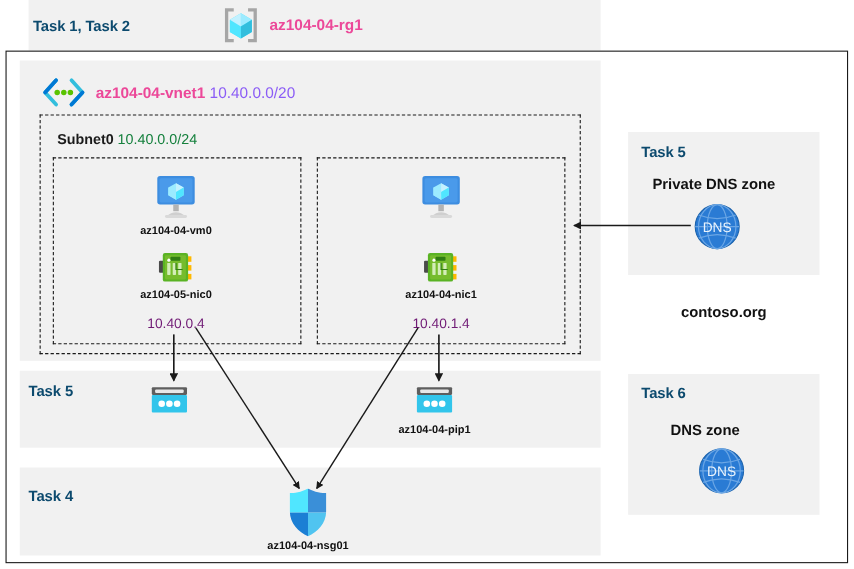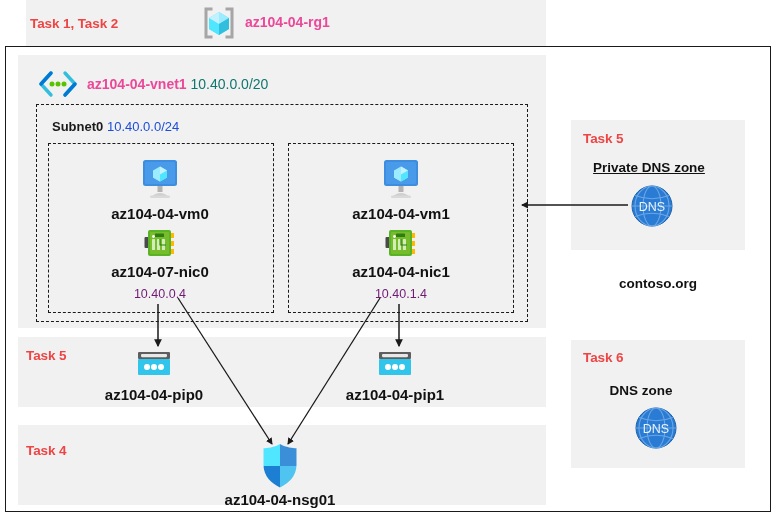--- a/index.html
+++ b/index.html
@@ -43,49 +43,49 @@
     box-sizing:border-box;
     background:transparent;
   }
   .subnets-outer{left:36px;top:104px;width:492px;height:218px;}
   .subnet0-inner{left:48px;top:143px;width:226px;height:170px;}
   .subnet1-inner{left:288px;top:143px;width:226px;height:170px;}
 
   
   .task-label{
     position:absolute;
-    color:#ef4444;
+    color:#0c4a6e;
     font-weight:bold;
     font-size:13.5px;
     letter-spacing:-0.1px;
     white-space:nowrap;
   }
   .res-title{
     position:absolute;
     white-space:nowrap;
     font-size:14px;
     color:#1a1a1a;
   }
   .res-title b{font-weight:bold;color:#ec4899;}
-  .res-title span.cidr{font-weight:normal;color:#0f766e;}
+  .res-title span.cidr{font-weight:normal;color:#8b5cf6;}
 
   .subnet-title{
     position:absolute;
     white-space:nowrap;
     font-size:13px;
     color:#1a1a1a;
   }
   .subnet-title b{font-weight:bold;}
-  .subnet-title span.cidr{font-weight:normal;color:#1d4ed8;}
+  .subnet-title span.cidr{font-weight:normal;color:#15803d;}
 
   .node-label{
     position:absolute;
     text-align:center;
     font-weight:bold;
-    font-size:15px;
+    font-size:10px;
     color:#111111;
     white-space:nowrap;
   }
   .node-sub{
     position:absolute;
     text-align:center;
     font-weight:normal;
     font-size:12.5px;
     color:#701a75;
     white-space:nowrap;
@@ -187,40 +187,39 @@
       <rect x="5" y="3" width="23" height="26" rx="2" fill="#5ab324"></rect>
       <rect x="7" y="5" width="19" height="22" rx="1" fill="#76bc2d"></rect>
       <rect x="12" y="6.5" width="9" height="3.5" rx="0.6" fill="#2f7d12"></rect>
       <rect x="9" y="12" width="3" height="11" rx="0.6" fill="#d3edb8"></rect>
       <rect x="14" y="12" width="3" height="11" rx="0.6" fill="#d3edb8"></rect>
       <rect x="19" y="12" width="3" height="11" rx="0.6" fill="#d3edb8"></rect>
       <circle cx="10.5" cy="9.5" r="1.4" fill="#ffffff"></circle>
       <path d="M17 12 L17 18 L23 18" fill="none" stroke="#2f7d12" stroke-width="1.1"></path>
     </svg>
   </div>
-  <div class="node-label" style="left:60px;top:263px;width:200px;">az104-07-nic0</div>
+  <div class="node-label" style="left:60px;top:263px;width:200px;">az104-05-nic0</div>
   <div class="node-sub" style="left:60px;top:287px;width:200px;">10.40.0.4</div>
 
 
   <div class="icon" style="left:377px;top:158px;width:48px;height:42px;">
     <svg width="48" height="42" viewBox="0 0 48 42">
       <rect x="7" y="2" width="34" height="26" rx="2.5" fill="#3d8de0"></rect>
       <rect x="9" y="4" width="30" height="22" rx="1.5" fill="#4a9aea"></rect>
       <g>
         <polygon points="24,8.5 31,12.5 31,19.5 24,23.5 17,19.5 17,12.5" fill="#9cebff"></polygon>
         <polygon points="24,8.5 31,12.5 24,16.5" fill="#c3f1ff"></polygon>
         <polygon points="24,16.5 31,12.5 31,19.5 24,23.5" fill="#50e6ff"></polygon>
         <polygon points="24,16.5 17,12.5 17,19.5 24,23.5" fill="#9cebff"></polygon>
       </g>
       <rect x="21.5" y="28" width="5" height="6" fill="#b3b3b3"></rect>
       <path d="M15 39 Q24 31 33 39 Z" fill="#cfcfcf"></path>
       <rect x="14" y="37.5" width="20" height="2.6" rx="1.3" fill="#d9d9d9"></rect>
     </svg>
   </div>
-  <div class="node-label" style="left:301px;top:205px;width:200px;">az104-04-vm1</div>
 
   <div class="icon" style="left:384px;top:227px;width:34px;height:32px;">
     <svg width="34" height="32" viewBox="0 0 34 32">
       <rect x="26" y="6" width="5" height="5" fill="#ffb900"></rect>
       <rect x="26" y="14" width="5" height="5" fill="#ffb900"></rect>
       <rect x="26" y="22" width="5" height="5" fill="#ffb900"></rect>
       <rect x="1.5" y="10" width="5" height="11" rx="1" fill="#4a4a4a"></rect>
       <rect x="5" y="3" width="23" height="26" rx="2" fill="#5ab324"></rect>
       <rect x="7" y="5" width="19" height="22" rx="1" fill="#76bc2d"></rect>
       <rect x="12" y="6.5" width="9" height="3.5" rx="0.6" fill="#2f7d12"></rect>
@@ -239,21 +238,20 @@
   <div class="icon" style="left:135px;top:350px;width:38px;height:30px;">
     <svg width="38" height="30" viewBox="0 0 38 30">
       <rect x="3" y="2" width="32" height="7" rx="1" fill="#5e5e5e"></rect>
       <rect x="6" y="4" width="26" height="3.2" rx="1.1" fill="#e8e8e8"></rect>
       <rect x="3" y="9" width="32" height="16" rx="1" fill="#32c5eb"></rect>
       <circle cx="12" cy="17" r="3" fill="#ffffff"></circle>
       <circle cx="19" cy="17" r="3" fill="#ffffff"></circle>
       <circle cx="26" cy="17" r="3" fill="#ffffff"></circle>
     </svg>
   </div>
-  <div class="node-label" style="left:54px;top:386px;width:200px;">az104-04-pip0</div>
 
   <div class="icon" style="left:376px;top:350px;width:38px;height:30px;">
     <svg width="38" height="30" viewBox="0 0 38 30">
       <rect x="3" y="2" width="32" height="7" rx="1" fill="#5e5e5e"></rect>
       <rect x="6" y="4" width="26" height="3.2" rx="1.1" fill="#e8e8e8"></rect>
       <rect x="3" y="9" width="32" height="16" rx="1" fill="#32c5eb"></rect>
       <circle cx="12" cy="17" r="3" fill="#ffffff"></circle>
       <circle cx="19" cy="17" r="3" fill="#ffffff"></circle>
       <circle cx="26" cy="17" r="3" fill="#ffffff"></circle>
     </svg>
@@ -273,21 +271,21 @@
         <rect x="0" y="0" width="19" height="23" fill="#50e6ff"></rect>
         <rect x="19" y="0" width="19" height="23" fill="#3a8fd8"></rect>
         <rect x="0" y="23" width="19" height="23" fill="#1c7fd4"></rect>
         <rect x="19" y="23" width="19" height="23" fill="#50c4f0"></rect>
       </g>
     </svg>
   </div>
   <div class="node-label" style="left:180px;top:491px;width:200px;">az104-04-nsg01</div>
 
   <div class="task-label" style="left:583px;top:131px;">Task 5</div>
-  <div class="zone-title" style="left:571px;top:160px;width:156px;text-decoration:underline;">Private DNS zone</div>
+  <div class="zone-title" style="left:571px;top:160px;width:156px;">Private DNS zone</div>
   <div class="icon" style="left:630px;top:184px;width:44px;height:44px;">
     <svg width="44" height="44" viewBox="0 0 44 44">
       <circle cx="22" cy="22" r="20" fill="#2a7bd4"></circle>
       <circle cx="22" cy="22" r="20" fill="none" stroke="#1c63ad" stroke-width="1"></circle>
       <g fill="none" stroke="#6fa9e6" stroke-width="1.1" opacity="0.95">
         <ellipse cx="22" cy="22" rx="9" ry="20"></ellipse>
         <ellipse cx="22" cy="22" rx="17" ry="20"></ellipse>
         <line x1="2" y1="22" x2="42" y2="22"></line>
         <path d="M5.2 11.5 Q22 18 38.8 11.5"></path>
         <path d="M5.2 32.5 Q22 26 38.8 32.5"></path>

